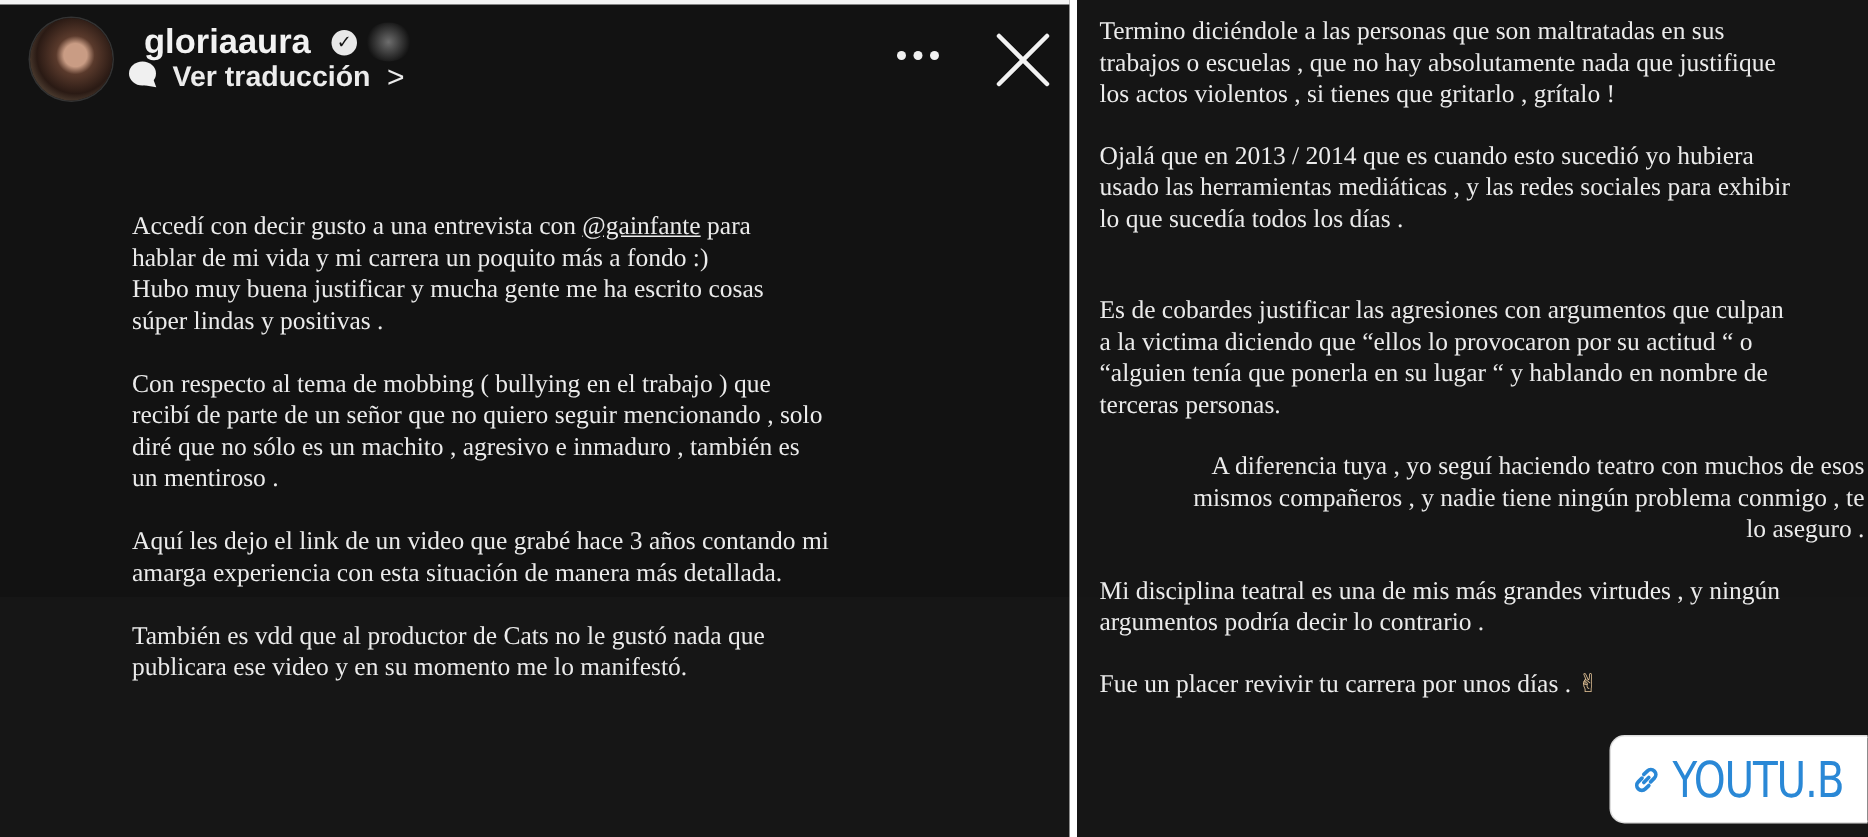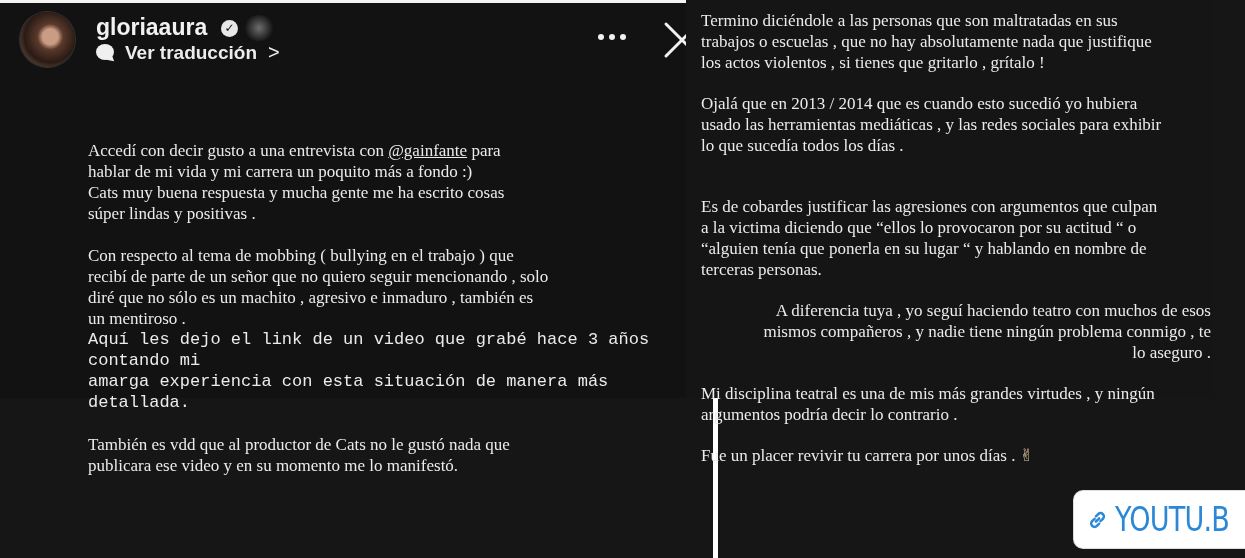--- a/index.html
+++ b/index.html
@@ -3,21 +3,21 @@
 <meta charset="utf-8">
 <style>
   html, body { margin: 0; padding: 0; }
   body {
     width: 1245px; height: 558px; overflow: hidden;
     background: #161616; position: relative;
     font-family: "Liberation Serif", "DejaVu Serif", serif;
   }
   .panel { position: absolute; top: 0; height: 398px; background: #141414; }
   #left-panel { left: 0; width: 713px; background: #121212; }
-  #right-panel { left: 686px; width: 527px; background: #151515; }
+  #right-panel { left: 718px; width: 527px; background: #151515; }
   .top-strip { position: absolute; left: 0; top: 0; width: 713px; height: 3px; background: #f4f4f4; }
   .divider { position: absolute; left: 713px; top: 0; width: 5px; height: 558px; background: #ffffff; }
 
   
   .avatar {
     position: absolute; left: 20px; top: 12px; width: 55px; height: 55px; border-radius: 50%;
     background: radial-gradient(circle at 55% 45%, #c99c84 0 18%, #5a3a2c 30%, #2a1a14 60%, #8a7a62 100%);
     box-shadow: 0 0 0 1px #333;
   }
   .username {
@@ -27,21 +27,21 @@
   .verified {
     position: absolute; left: 221px; top: 20px; width: 17px; height: 17px; border-radius: 50%;
     background: #e8e8e8; color: #121212; font-size: 12px; line-height: 17px; text-align: center;
     font-family: "DejaVu Sans", sans-serif; font-weight: bold;
   }
   .blurred {
     position: absolute; left: 243px; top: 15px; width: 32px; height: 26px; border-radius: 50%;
     background: radial-gradient(circle, rgba(220,220,220,0.45), rgba(20,20,20,0) 70%);
   }
   .translate-row {
-    position: absolute; left: 96px; top: 41px; display: flex; align-items: center; gap: 9px;
+    position: absolute; left: 86px; top: 41px; display: flex; gap: 9px;
     color: #ececec; font-family: "Liberation Sans", "DejaVu Sans", sans-serif; font-weight: bold; font-size: 19px;
   }
   .bubble-icon { width: 20px; height: 18px; position: relative; }
   .bubble-icon::before { content: ""; position: absolute; left: 0; top: 0; width: 18px; height: 16px; border-radius: 50%; background: #f0f0f0; }
   .bubble-icon::after { content: ""; position: absolute; left: 12px; top: 11px; width: 0; height: 0;
     border-left: 7px solid #f0f0f0; border-top: 4px solid transparent; border-bottom: 4px solid transparent; transform: rotate(40deg); }
   .chevron { font-weight: normal; margin-left: 2px; font-size: 20px; }
   .more-icon {
     position: absolute; left: 598px; top: 30px; width: 30px; height: 14px;
     display: flex; gap: 5px; align-items: center; cursor: pointer;
@@ -88,27 +88,27 @@
       <span></span>
   </div>
   <svg class="close-icon" viewBox="0 0 38 38">
     <line x1="3" y1="3" x2="35" y2="35" stroke="#f2f2f2" stroke-width="3" stroke-linecap="round"></line>
     <line x1="35" y1="3" x2="3" y2="35" stroke="#f2f2f2" stroke-width="3" stroke-linecap="round"></line>
   </svg>
 
   <div class="text-block" style="left:88px; top:140px; width:600px;">
     <p class="para"><span>Accedí con decir gusto a una entrevista con </span><span class="mention">@gainfante</span><span> para
 hablar de mi vida y mi carrera un poquito más a fondo :)
-Cats muy buena respuesta y mucha gente me ha escrito cosas
+Hubo muy buena justificar y mucha gente me ha escrito cosas
 súper lindas y positivas .</span></p>
     <p class="para" style="margin-top:21px;">Con respecto al tema de mobbing ( bullying en el trabajo ) que
 recibí de parte de un señor que no quiero seguir mencionando , solo
 diré que no sólo es un machito , agresivo e inmaduro , también es
 un mentiroso .</p>
-    <p class="para" style="font-family:Liberation Mono, monospace;">Aquí les dejo el link de un video que grabé hace 3 años contando mi
+    <p class="para" style="margin-top:21px;">Aquí les dejo el link de un video que grabé hace 3 años contando mi
 amarga experiencia con esta situación de manera más detallada.</p>
     <p class="para" style="margin-top:21px;">También es vdd que al productor de Cats no le gustó nada que
 publicara ese video y en su momento me lo manifestó.</p>
   </div>
 </div>
 
 <div class="divider"></div>
 
 <div class="panel" id="right-panel">
   <div class="text-block" style="left:15px; top:10px; width:510px;">

